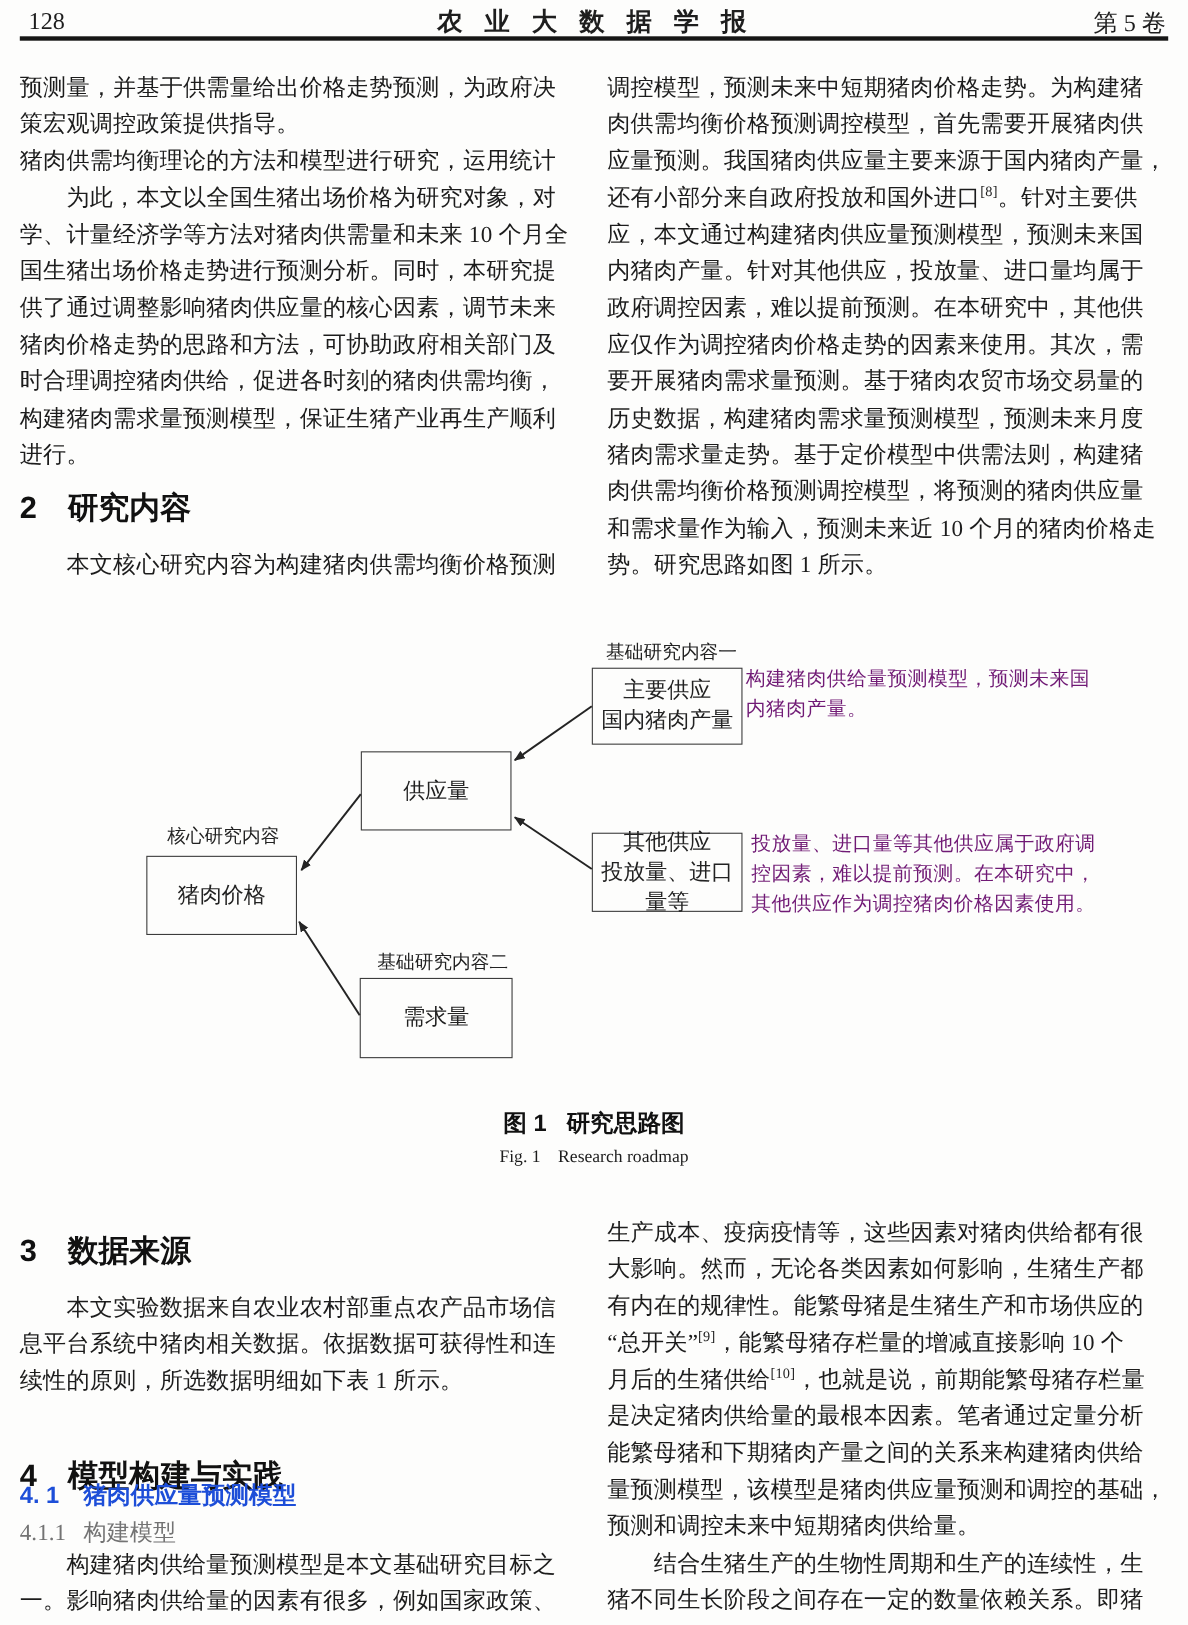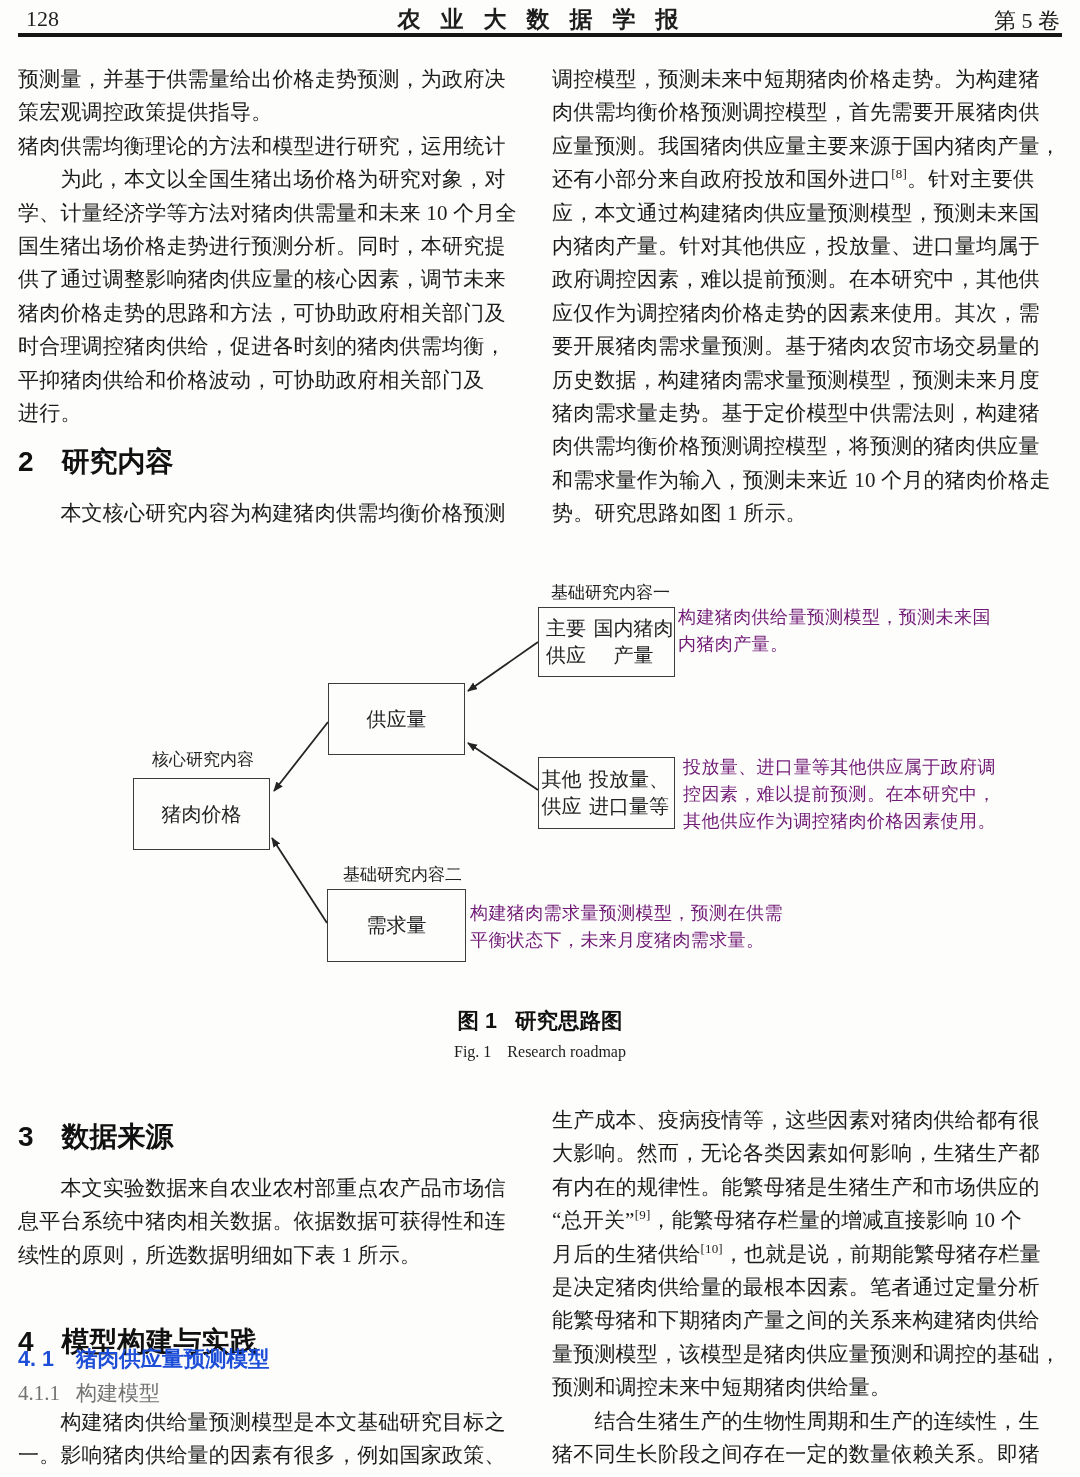--- a/index.html
+++ b/index.html
@@ -24,21 +24,21 @@
   
   .h-big{font-family:"Liberation Sans","DejaVu Sans",sans-serif;font-weight:bold;font-size:28px;color:#111;}
   .h-big .h-num{margin-right:28px;}
   .h-sub{font-family:"Liberation Sans","DejaVu Sans",sans-serif;font-weight:bold;font-size:21.5px;color:#1d4ed8;}
   .h-sub .h-num{margin-right:22px;}
   .h-sub3{font-size:21px;color:#737373;}
   .h-sub3 .h-num{margin-right:16px;}
   
   .fig{left:0;top:570px;width:1080px;height:438px;}
   .fig svg{position:absolute;left:0;top:0;}
-  .fbox{position:absolute;border:1.5px solid #3c3c3c;display:flex;flex-direction:row;
+  .fbox{position:absolute;border:1.5px solid #3c3c3c;display:flex;flex-direction:column;
     align-items:center;justify-content:center;font-size:20px;line-height:27px;
     color:#222;background:transparent;text-align:center;}
   .flabel{position:absolute;font-size:17px;color:#222;white-space:nowrap;}
   .fann{position:absolute;font-size:18px;line-height:27px;color:#701a75;}
   .fann .tline{letter-spacing:0.4px;}
   
   .cap-zh{left:0;top:1006px;width:1080px;text-align:center;
     font-family:"Liberation Sans","DejaVu Sans",sans-serif;font-weight:bold;font-size:21.5px;color:#111;}
   .cap-zh .cap-num{margin-right:18px;}
   .cap-en{left:0;top:1043px;width:1080px;text-align:center;font-size:16px;color:#1c1c1c;}
@@ -55,21 +55,21 @@
 <div class="abs col" style="left:18px;top:63px;">
     <div class="tline">预测量，并基于供需量给出价格走势预测，为政府决</div>
     <div class="tline">策宏观调控政策提供指导。</div>
     <div class="tline">猪肉供需均衡理论的方法和模型进行研究，运用统计</div>
     <div class="tline">　　为此，本文以全国生猪出场价格为研究对象，对</div>
     <div class="tline">学、计量经济学等方法对猪肉供需量和未来 10 个月全</div>
     <div class="tline">国生猪出场价格走势进行预测分析。同时，本研究提</div>
     <div class="tline">供了通过调整影响猪肉供应量的核心因素，调节未来</div>
     <div class="tline">猪肉价格走势的思路和方法，可协助政府相关部门及</div>
     <div class="tline">时合理调控猪肉供给，促进各时刻的猪肉供需均衡，</div>
-    <div class="tline">平抑猪肉供给和价格波动，可协助政府相关部门及</div>
+    <div class="tline">构建猪肉需求量预测模型，保证生猪产业再生产顺利</div>
     <div class="tline">进行。</div>
   </div>
 
 <div class="abs h-big" style="left:18px;top:443px;">
   <span class="h-num">2</span><span>研究内容</span>
 </div>
 
 <div class="abs col" style="left:18px;top:497px;">
     <div class="tline">　　本文核心研究内容为构建猪肉供需均衡价格预测</div>
   </div>
@@ -132,24 +132,20 @@
 
   <div class="fann" style="left:678px;top:34px;">
       <div class="tline">构建猪肉供给量预测模型，预测未来国</div>
       <div class="tline">内猪肉产量。</div>
     </div>
   <div class="fann" style="left:683px;top:184px;">
       <div class="tline">投放量、进口量等其他供应属于政府调</div>
       <div class="tline">控因素，难以提前预测。在本研究中，</div>
       <div class="tline">其他供应作为调控猪肉价格因素使用。</div>
     </div>
-  <div class="fann" style="left:470px;top:330px;">
-      <div class="tline">构建猪肉需求量预测模型，预测在供需</div>
-      <div class="tline">平衡状态下，未来月度猪肉需求量。</div>
-    </div>
 </div>
 
 <div class="abs cap-zh">
   <span class="cap-num">图 1</span><span>研究思路图</span>
 </div>
 <div class="abs cap-en">
   <span class="cap-num">Fig. 1</span><span>Research roadmap</span>
 </div>
 
 <div class="abs h-big" style="left:18px;top:1118px;">

